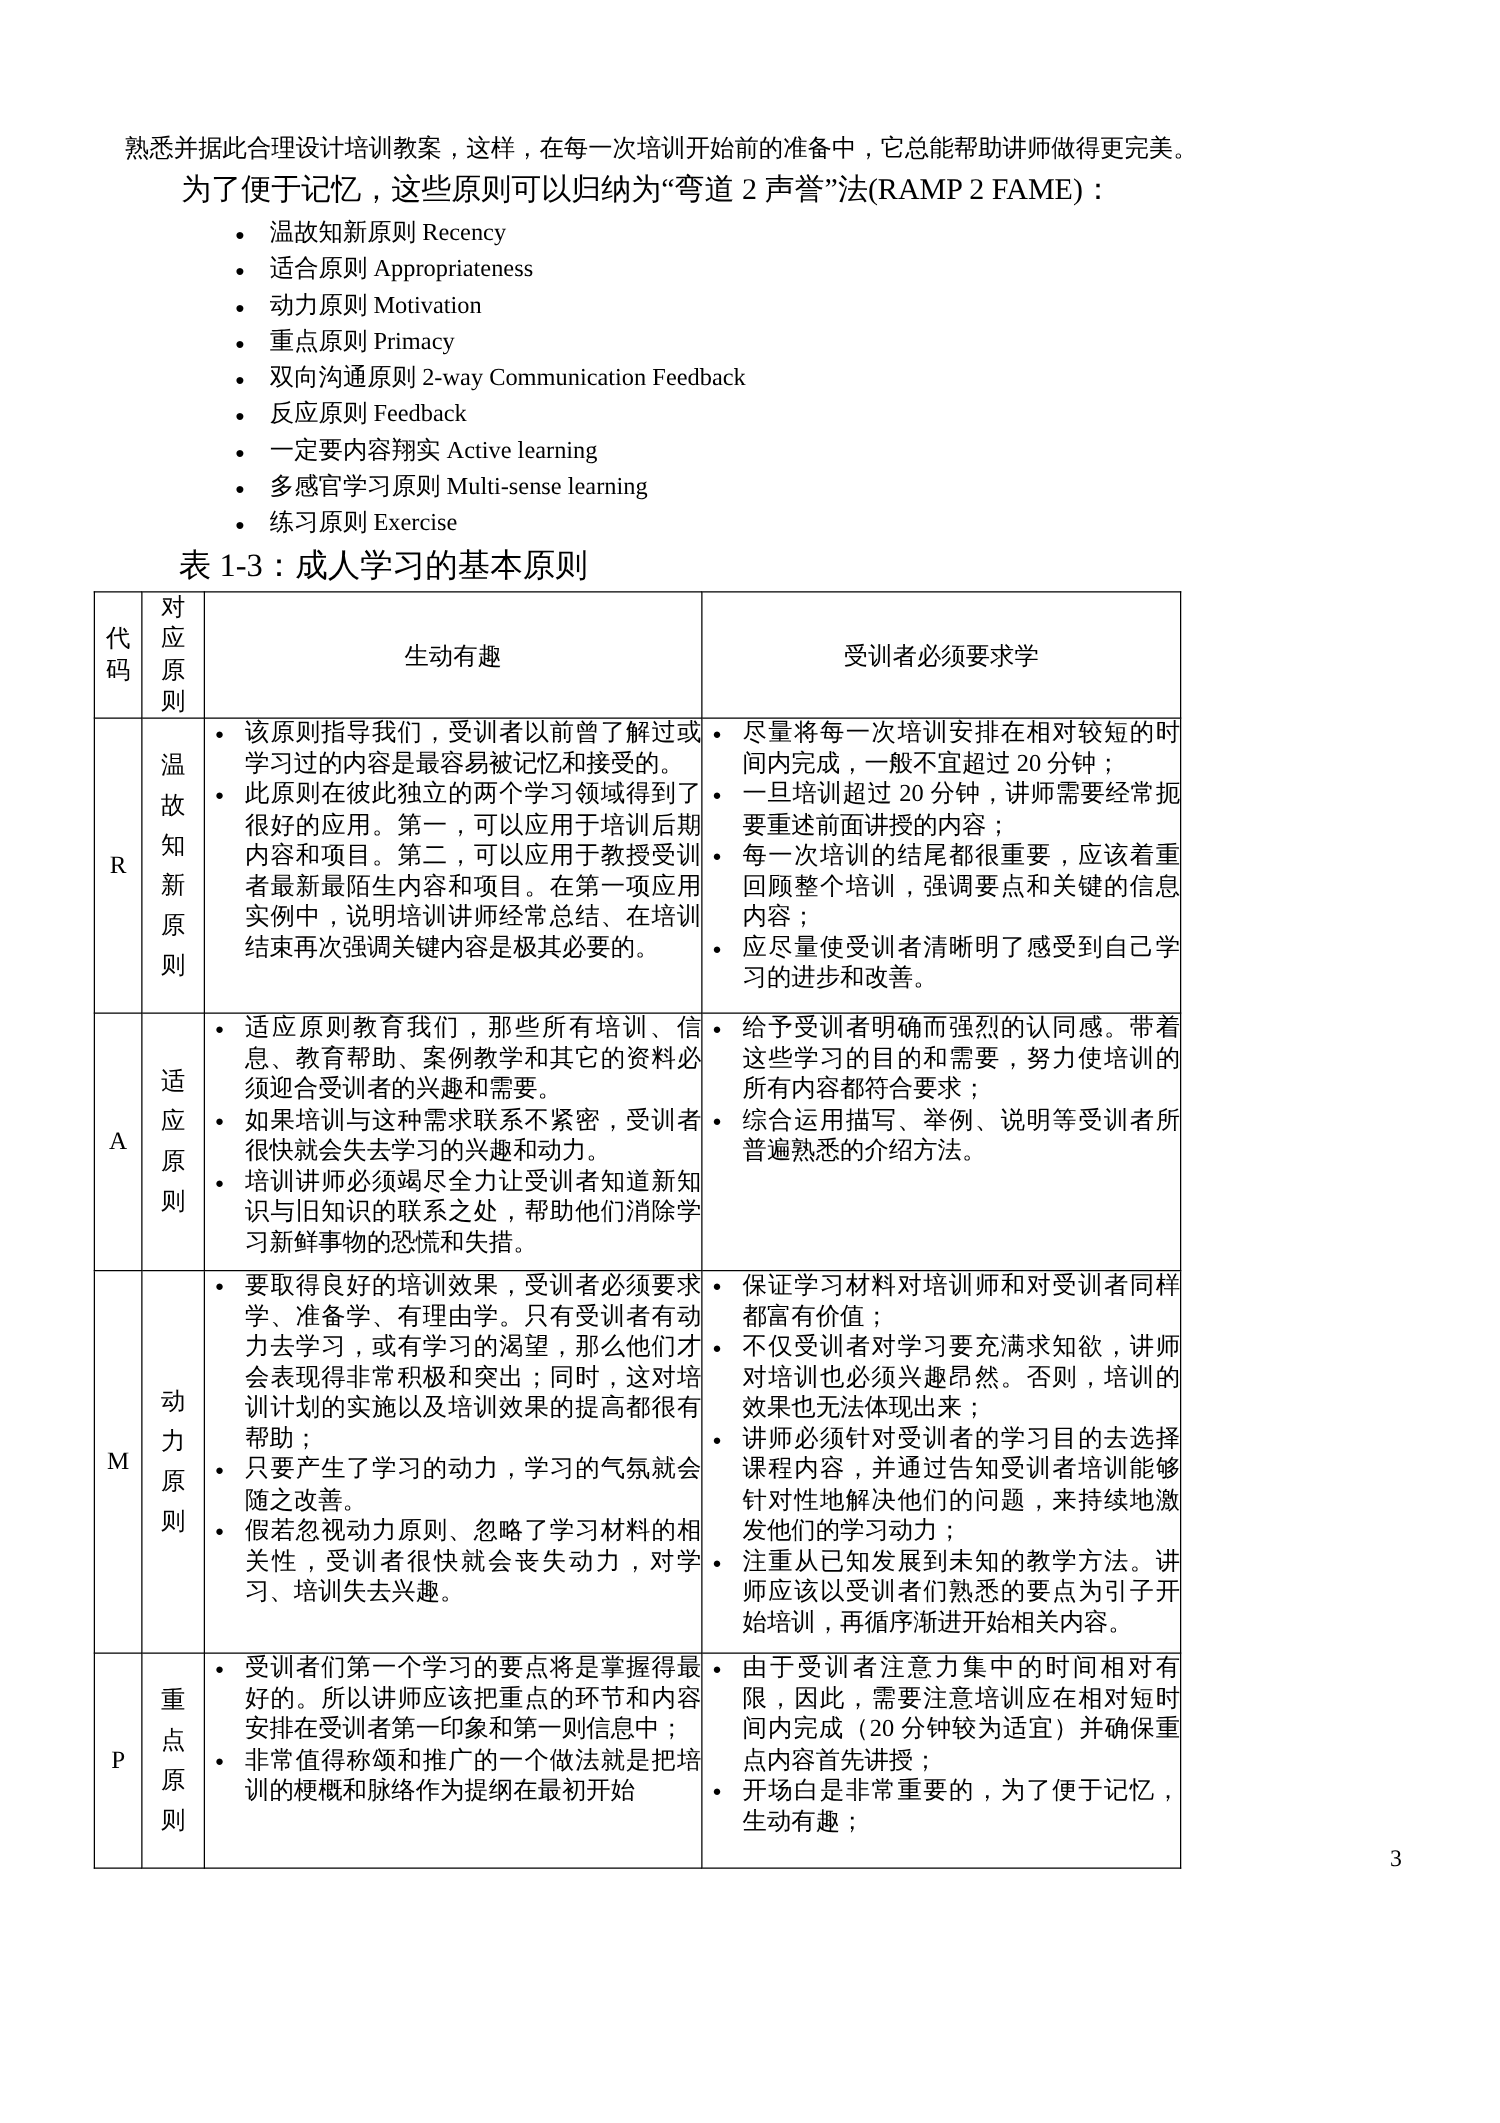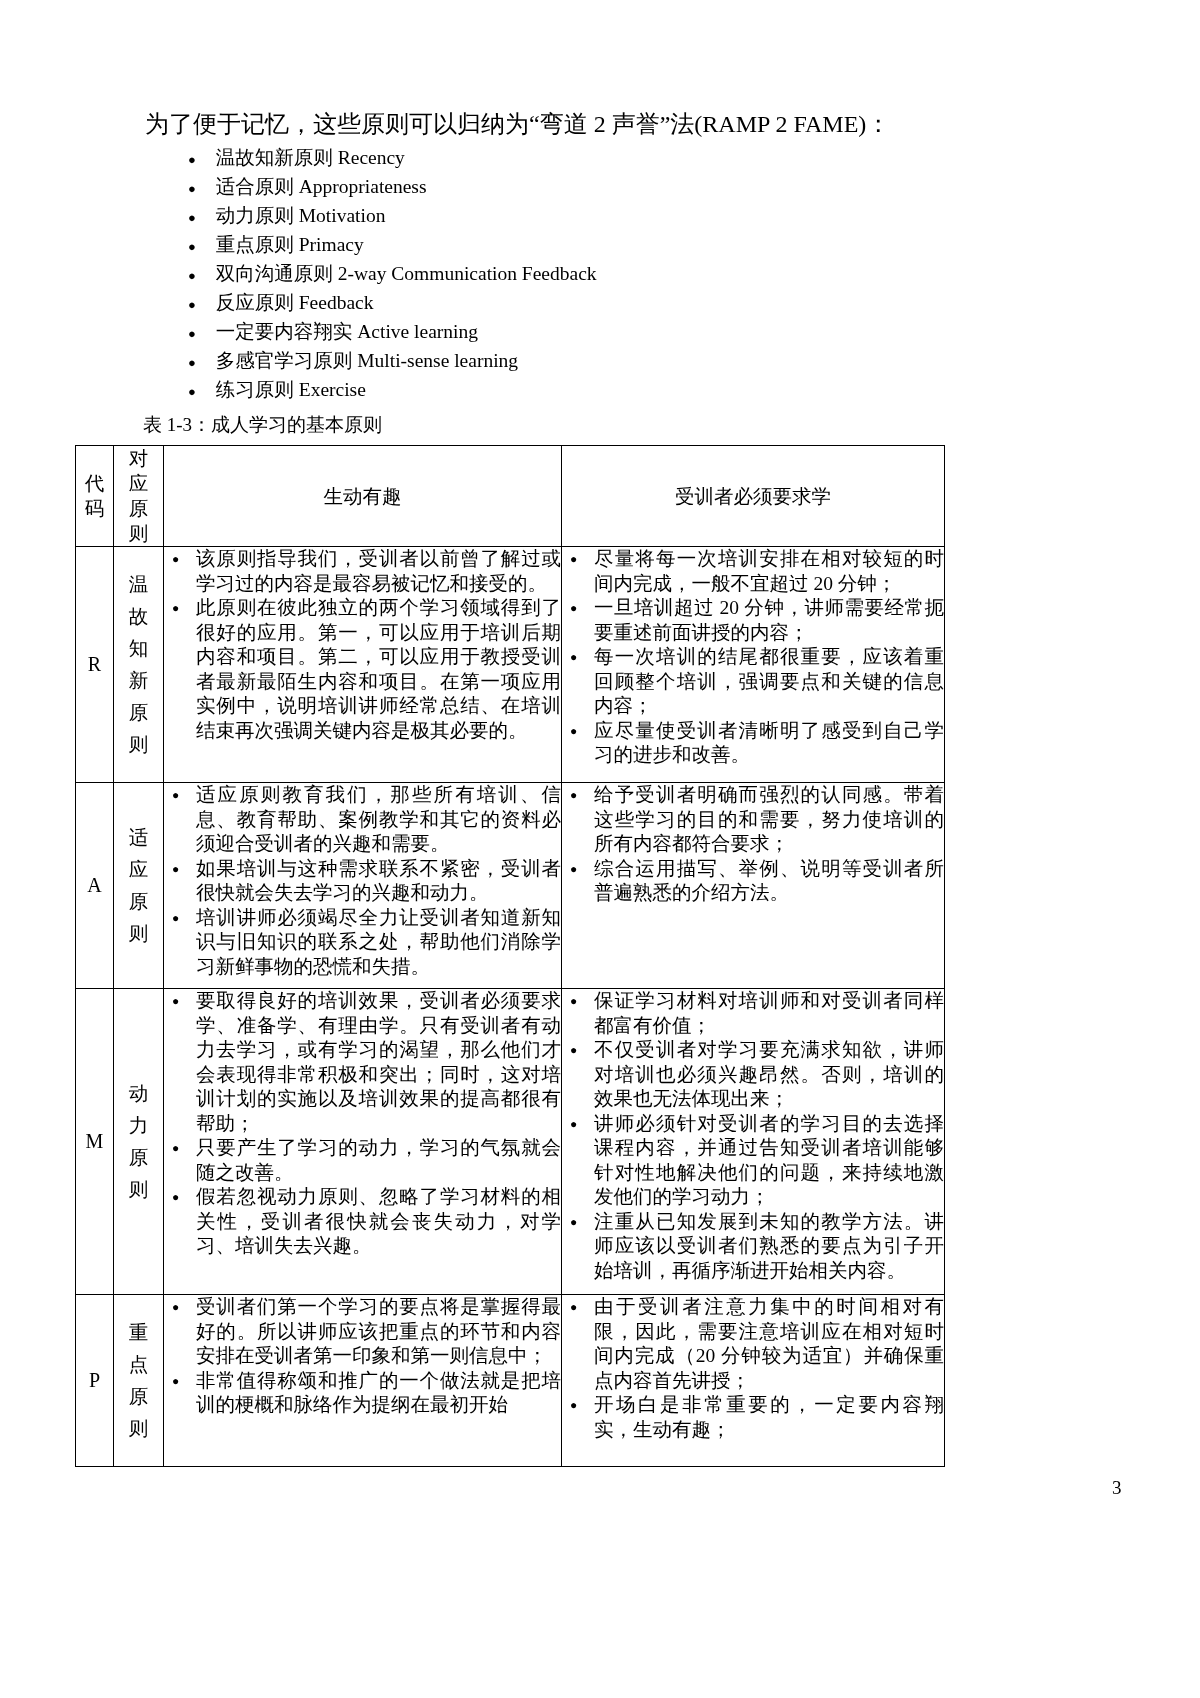--- a/index.html
+++ b/index.html
@@ -12,21 +12,21 @@
   .page { position: relative; width: 1200px; height: 1698px; overflow: hidden; background: #fff; }
   .content { position: absolute; left: 75px; top: 106px; width: 1052px; }
 
   .l1 { margin: 0 0 0 25px; font-size: 19.5px; line-height: 28px; }
   .l2 { margin: 4px 0 0 70px; font-size: 24px; line-height: 28px; }
 
   .bullets { margin: 6px 0 0 113px; }
   .ib-row { display: flex; align-items: baseline; height: 29px; font-size: 19.5px; }
   .ib-row .blt { font-size: 13px; margin-right: 20px; }
 
-  .caption { margin: 6px 0 6px 68px; font-size: 19px; line-height: 28px; }
+  .caption { margin: 6px 0 6px 68px; font-size: 26px; line-height: 28px; }
 
   table.tbl { border-collapse: collapse; width: 869px; table-layout: fixed; }
   .tbl th, .tbl td { border: 1.5px solid #000; padding: 0; }
   .tbl thead th { height: 98px; font-weight: normal; font-size: 19.5px; vertical-align: middle; text-align: center; }
   .v { display: inline-block; white-space: pre-line; line-height: 25px; text-align: center; }
   .cell-prin .v { line-height: 32px; }
 
   .cell-code { text-align: center; vertical-align: middle; font-size: 20px; }
   .cell-prin { text-align: center; vertical-align: middle; font-size: 19.5px; }
   .cell-mean, .cell-note { vertical-align: top; padding: 5px 8px 5px 0; font-size: 19.5px; }
@@ -41,20 +41,21 @@
   tbody tr:nth-child(4) td { height: 172px; }
 
   .pageno { position: absolute; left: 1112px; top: 1477px; font-size: 19px; }
 </style>
 </head>
 <body>
 
 <div class="page">
   <div class="content">
 
+    <p class="l1">熟悉并据此合理设计培训教案，这样，在每一次培训开始前的准备中，它总能帮助讲师做得更完美。</p>
     <p class="l2">为了便于记忆，这些原则可以归纳为“弯道 2 声誉”法(RAMP 2 FAME)：</p>
 
     <div class="bullets" id="intro-bullets">
         <div class="ib-row">
           <span class="blt">●</span>
           <span class="ib-txt">温故知新原则 Recency</span>
         </div>
         <div class="ib-row">
           <span class="blt">●</span>
           <span class="ib-txt">适合原则 Appropriateness</span>
@@ -234,21 +235,21 @@
                 <span class="cb-txt">非常值得称颂和推广的一个做法就是把培训的梗概和脉络作为提纲在最初开始</span>
               </div>
             </td>
             <td class="cell-note">
               <div class="cb">
                 <span class="blt">●</span>
                 <span class="cb-txt">由于受训者注意力集中的时间相对有限，因此，需要注意培训应在相对短时间内完成（20 分钟较为适宜）并确保重点内容首先讲授；</span>
               </div>
               <div class="cb">
                 <span class="blt">●</span>
-                <span class="cb-txt">开场白是非常重要的，一定要内容翔实，生动有趣；</span>
+                <span class="cb-txt">开场白是非常重要的，为了便于记忆，生动有趣；</span>
               </div>
             </td>
           </tr>
         </tbody>
     </table>
   </div>
 
   <div class="pageno">3</div>
 </div>
 

